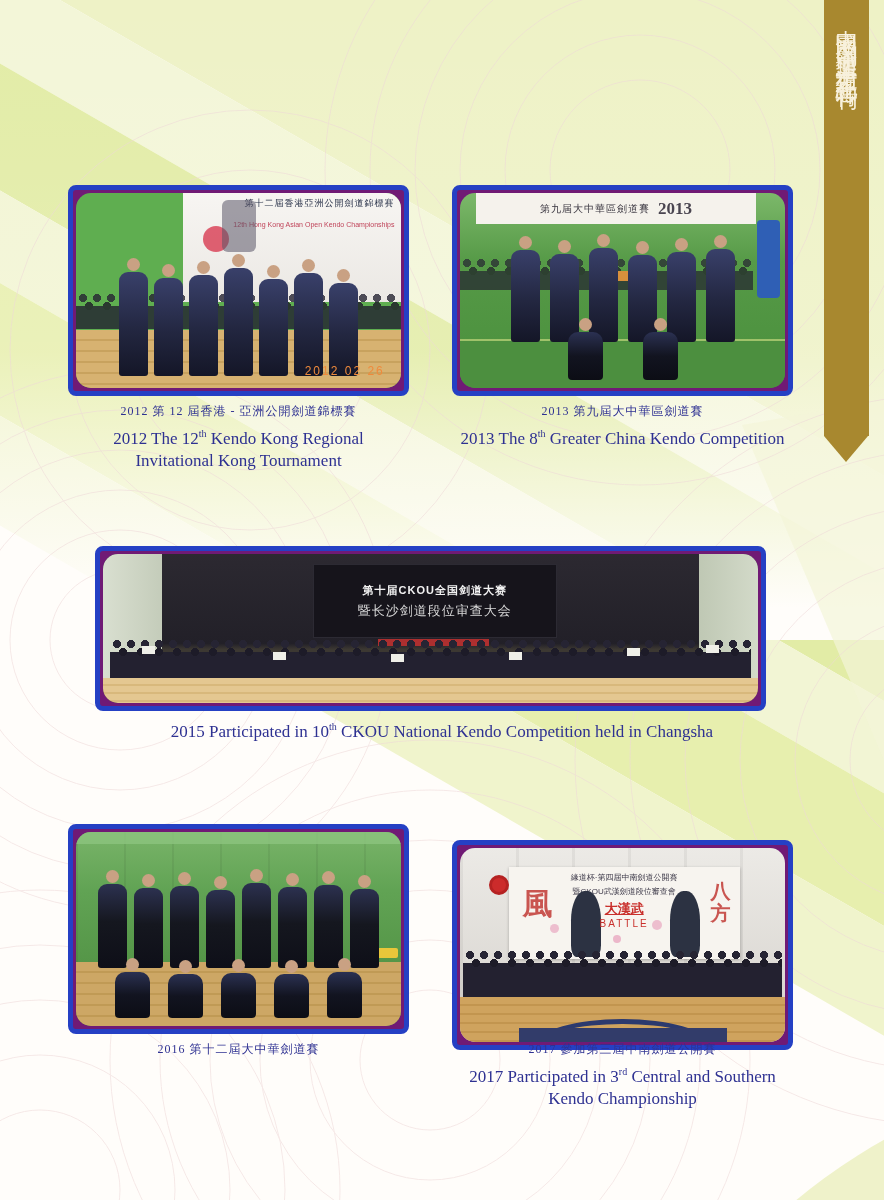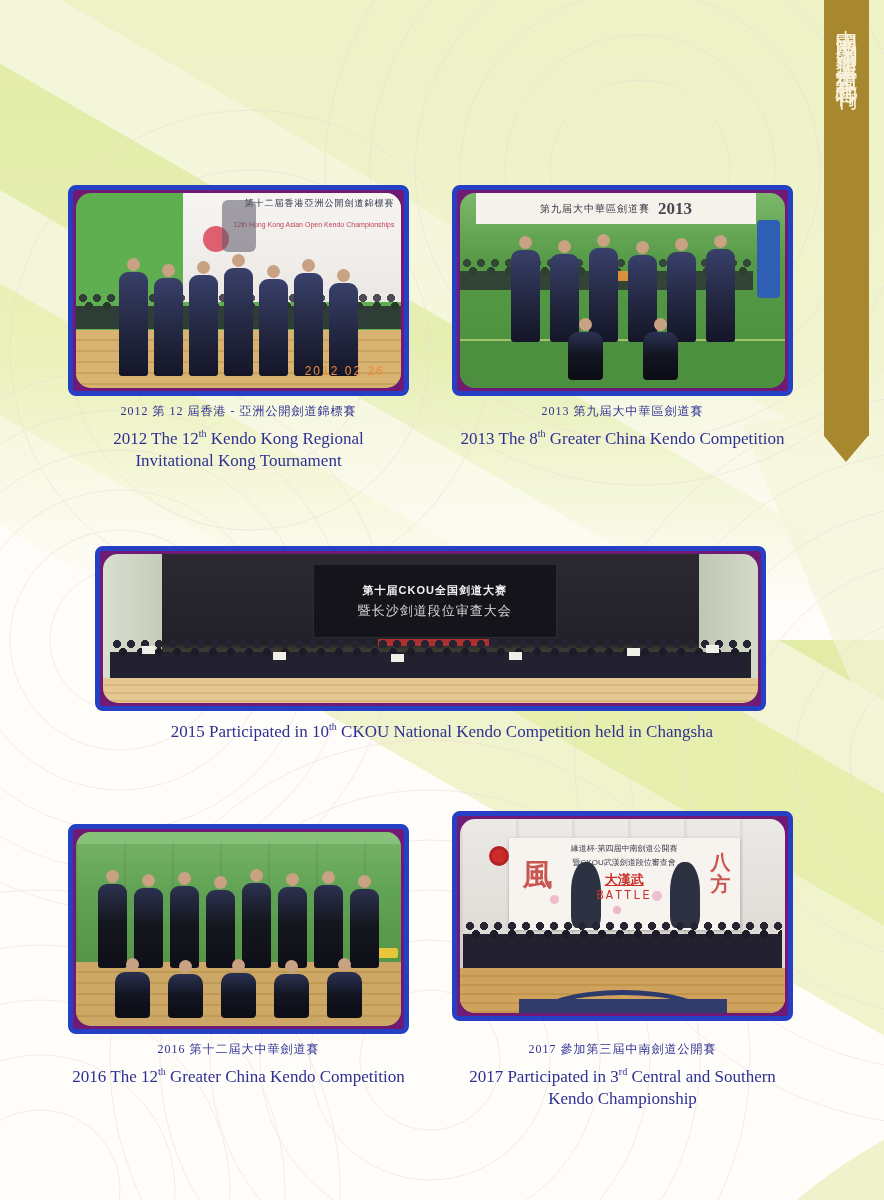--- a/index.html
+++ b/index.html
@@ -321,52 +321,51 @@
             <div class="pb" style="height:44px;"></div>
           </div>
         <div class="person kneel">
             <div class="ph"></div>
             <div class="pb" style="height:46px;"></div>
           </div>
       </div>
     </div>
   </div>
 
-  <div class="frame" style="left:452px;top:811px;width:341px;height:210px;">
+  <div class="frame" style="left:452px;top:840px;width:341px;height:210px;">
     <div class="scene" style="background:
          repeating-linear-gradient(90deg,rgba(0,0,0,0.05) 0 3px,rgba(0,0,0,0) 3px 56px),
          linear-gradient(180deg,#eceae6 0%,#dcd9d4 70%);">
       <div class="abs" style="left:15%;top:10%;width:71%;height:47%;background:#f7f4ef;
            box-shadow:0 1px 3px rgba(0,0,0,.25);">
         <div class="tiny abs" style="left:0;right:0;top:5%;text-align:center;font-size:8px;color:#3c3848;">緣道杯·第四屆中南劍道公開賽</div>
         <div class="tiny abs" style="left:0;right:0;top:20%;text-align:center;font-size:8px;color:#3c3848;">暨CKOU武漢劍道段位審查會</div>
         <div class="abs" style="left:6%;top:18%;font-size:30px;color:#c23a35;opacity:.85;font-weight:bold;">風</div>
         <div class="abs" style="right:3%;top:14%;width:22px;font-size:20px;line-height:22px;color:#c23a35;opacity:.85;font-weight:bold;margin-left:47px;">八方</div>
         <div class="abs" style="left:27%;top:26%;width:13%;height:72%;background:#2c3242;border-radius:45% 45% 18% 18%;"></div>
         <div class="abs" style="right:17%;top:26%;width:13%;height:72%;background:#2c3242;border-radius:45% 45% 18% 18%;"></div>
         <div class="abs" style="left:0;right:0;top:36%;text-align:center;">
           <div style="font-size:13px;color:#c9302c;font-weight:bold;text-decoration:underline;">大漢武</div>
-          <div class="tiny" style="font-size:12px;color:#c9302c;letter-spacing:2px;font-family:Liberation Mono, monospace;">BATTLE</div>
+          <div class="tiny" style="font-size:10px;color:#c9302c;letter-spacing:2px;">BATTLE</div>
         </div>
         <div class="abs" style="left:45%;top:74%;width:8px;height:8px;border-radius:50%;background:#e8a7c0;opacity:.8;"></div>
         <div class="abs" style="left:62%;top:58%;width:10px;height:10px;border-radius:50%;background:#e8a7c0;opacity:.7;"></div>
         <div class="abs" style="left:18%;top:62%;width:9px;height:9px;border-radius:50%;background:#e8a7c0;opacity:.7;"></div>
       </div>
       <div class="abs" style="left:9%;top:14%;width:20px;height:20px;border-radius:50%;background:#cc2b2b;border:3px solid #b52222;box-sizing:border-box;"></div>
       <div class="abs crowd" style="left:1%;right:1%;top:53%;height:26%;"></div>
       <div class="abs" style="left:0;right:0;bottom:0;height:23%;
            background:repeating-linear-gradient(180deg,#cfa35e 0 7px,#c2954f 7px 9px);"></div>
       <div class="abs" style="left:24%;width:52%;bottom:-14%;height:26%;border:5px solid #2c3a6e;border-radius:50%;box-sizing:border-box;"></div>
       <div class="abs" style="left:18%;right:18%;bottom:0;height:7%;background:#323c6a;"></div>
     </div>
   </div>
 
   <div class="caption" style="left:60px;top:1038px;width:357px;">
     <div class="cap-zh">2016 第十二屆大中華劍道賽</div>
-    <div class="cap-en"><span>2016 The 12</span><sup>th</sup><span> Greater China Kendo Competition</span></div>
   </div>
 
   <div class="caption" style="left:444px;top:1038px;width:357px;">
     <div class="cap-zh">2017 參加第三屆中南劍道公開賽</div>
     <div class="cap-en"><span>2017 Participated in 3</span><sup>rd</sup><span> Central and Southern</span></div>
     <div class="cap-en">Kendo Championship</div>
   </div>
 
 
 </div>

